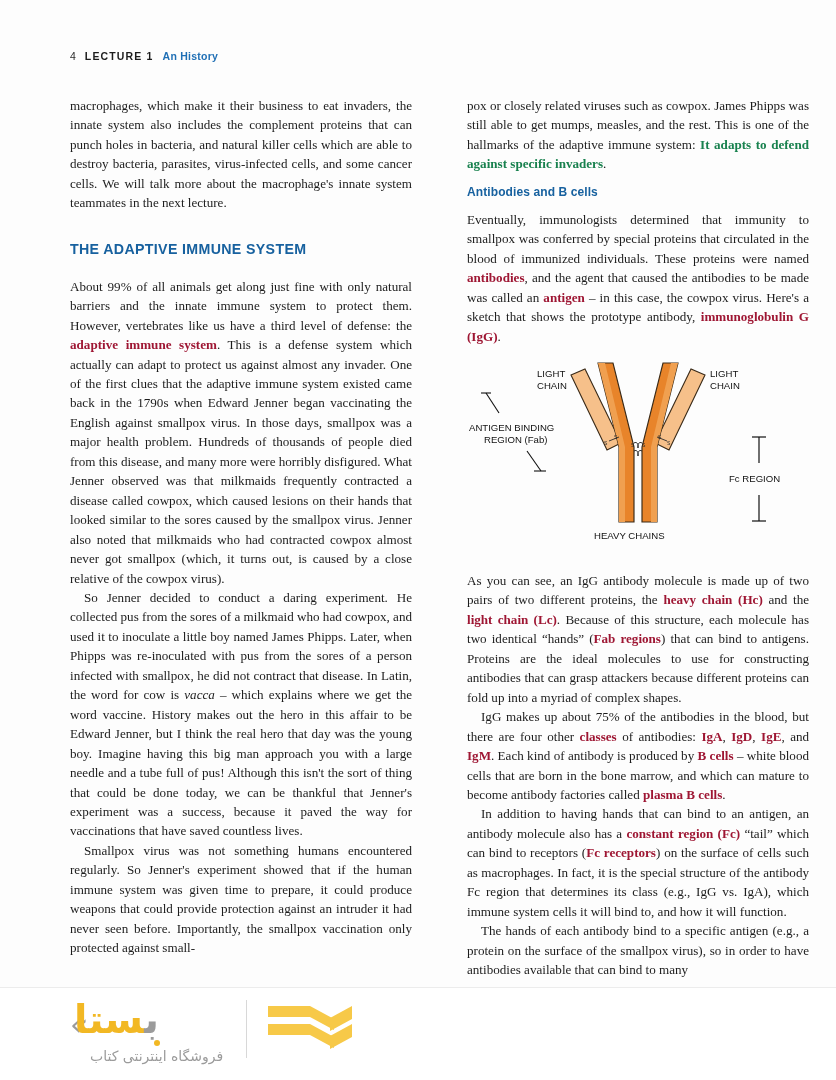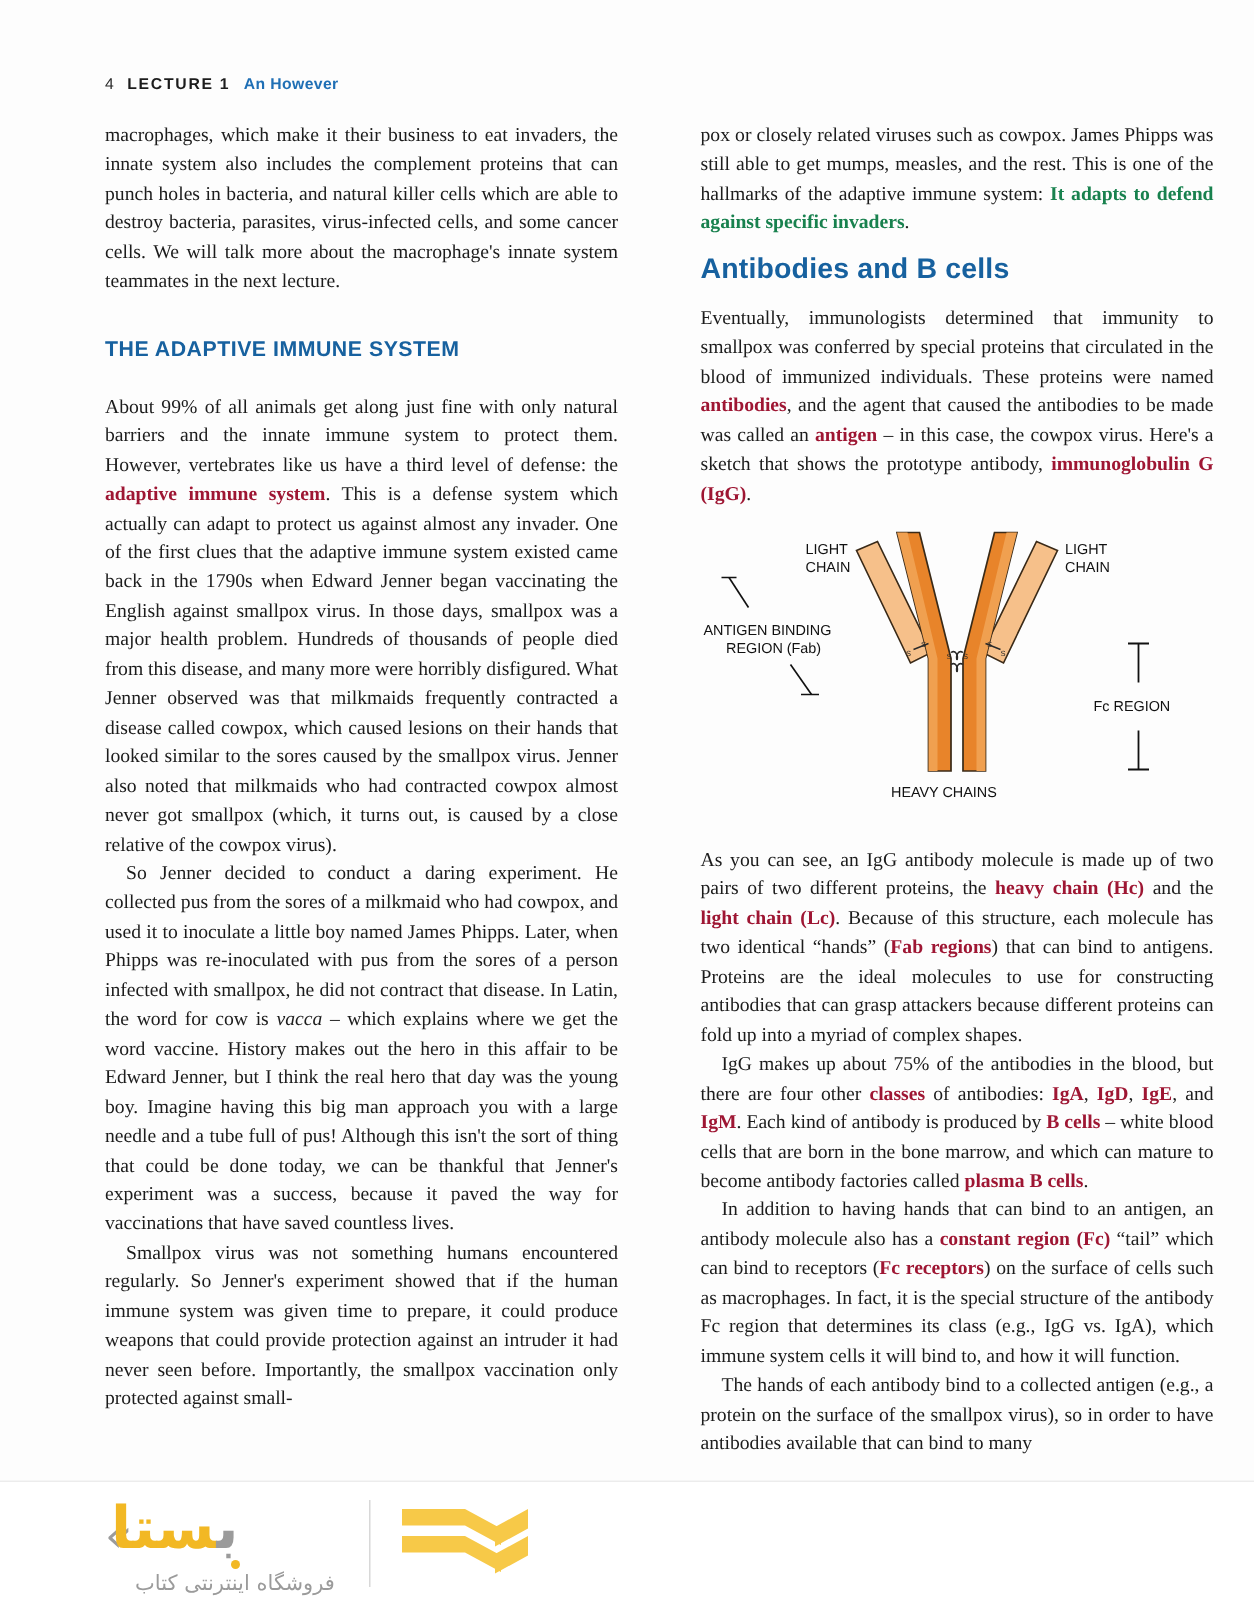--- a/index.html
+++ b/index.html
@@ -47,21 +47,21 @@
     font-size: 10.5px;
     font-weight: 600;
     letter-spacing: .25px;
     color: #1f6fb5;
   }
 
   
   .columns {
     position: absolute;
     left: 70px;
-    top: 80px;
+    top: 96px;
     width: 700px;
     height: 890px;
   }
   .col {
     position: absolute;
     top: 0;
     width: 342px;
   }
   .col-left  { left: 0; }
   .col-right { left: 358px; margin-left: 39px; }
@@ -83,21 +83,21 @@
     font-family: "Liberation Sans", "DejaVu Sans", sans-serif;
     font-size: 14.2px;
     font-weight: 700;
     letter-spacing: .35px;
     color: #17619f;
     text-transform: uppercase;
   }
   h3.sub-head {
     margin: 0;
     font-family: "Liberation Sans", "DejaVu Sans", sans-serif;
-    font-size: 19px;
+    font-size: 12px;
     font-weight: 700;
     letter-spacing: .1px;
     color: #17619f;
   }
   .gap-lg  { height: 28px; }
   .gap-md  { height: 20px; }
   .gap-sm  { height: 11px; }
 
   .term   { color: #9e1633; font-weight: 700; }
   .hilite { color: #18814e; font-weight: 700; }
@@ -210,21 +210,21 @@
   .site-url .y { color: #f2b824; }
 </style>
 </head>
 <body>
 
 <div class="page">
 
   <div class="runhead">
     <span class="folio">4</span>
     <span class="lect">LECTURE 1</span>
-    <span class="subj">An However</span>
+    <span class="subj">An History</span>
   </div>
 
   <div class="columns">
 
     <div class="col col-left">
 
       <p class="body">macrophages, which make it their business to eat invaders, the innate system also includes the complement proteins that can punch holes in bacteria, and natural killer cells which are able to destroy bacteria, parasites, virus-infected cells, and some cancer cells. We will talk more about the macrophage's innate system teammates in the next lecture.</p>
 
       <div class="gap-lg"></div>
       <h2 class="sec-head">THE ADAPTIVE IMMUNE SYSTEM</h2>
@@ -310,21 +310,21 @@
           <text x="127" y="184" font-family="'Liberation Sans', sans-serif" font-size="9.6" fill="#111">HEAVY CHAINS</text>
         </svg>
       </div>
 
       <p class="body noindent"><span>As you can see, an IgG antibody molecule is made up of two pairs of two different proteins, the </span><span class="term">heavy chain (Hc)</span><span> and the </span><span class="term">light chain (Lc)</span><span>. Because of this structure, each molecule has two identical “hands” (</span><span class="term">Fab regions</span><span>) that can bind to antigens. Proteins are the ideal molecules to use for constructing antibodies that can grasp attackers because different proteins can fold up into a myriad of complex shapes.</span></p>
 
       <p class="body"><span>IgG makes up about 75% of the antibodies in the blood, but there are four other </span><span class="term">classes</span><span> of antibodies: </span><span class="term">IgA</span><span>, </span><span class="term">IgD</span><span>, </span><span class="term">IgE</span><span>, and </span><span class="term">IgM</span><span>. Each kind of antibody is produced by </span><span class="term">B cells</span><span> – white blood cells that are born in the bone marrow, and which can mature to become antibody factories called </span><span class="term">plasma B cells</span><span>.</span></p>
 
       <p class="body"><span>In addition to having hands that can bind to an antigen, an antibody molecule also has a </span><span class="term">constant region (Fc)</span><span> “tail” which can bind to receptors (</span><span class="term">Fc receptors</span><span>) on the surface of cells such as macrophages. In fact, it is the special structure of the antibody Fc region that determines its class (e.g., IgG vs. IgA), which immune system cells it will bind to, and how it will function.</span></p>
 
-      <p class="body">The hands of each antibody bind to a collected antigen (e.g., a protein on the surface of the smallpox virus), so in order to have antibodies available that can bind to many</p>
+      <p class="body">The hands of each antibody bind to a specific antigen (e.g., a protein on the surface of the smallpox virus), so in order to have antibodies available that can bind to many</p>
 
     </div>
   </div>
 
   <div class="footer">
 
     <div class="logo-block">
       <span class="logo-chev">«</span>
       <div class="logo-word"><span class="grey">ب</span><span>ستا</span></div>
       <div class="logo-dot"></div>

